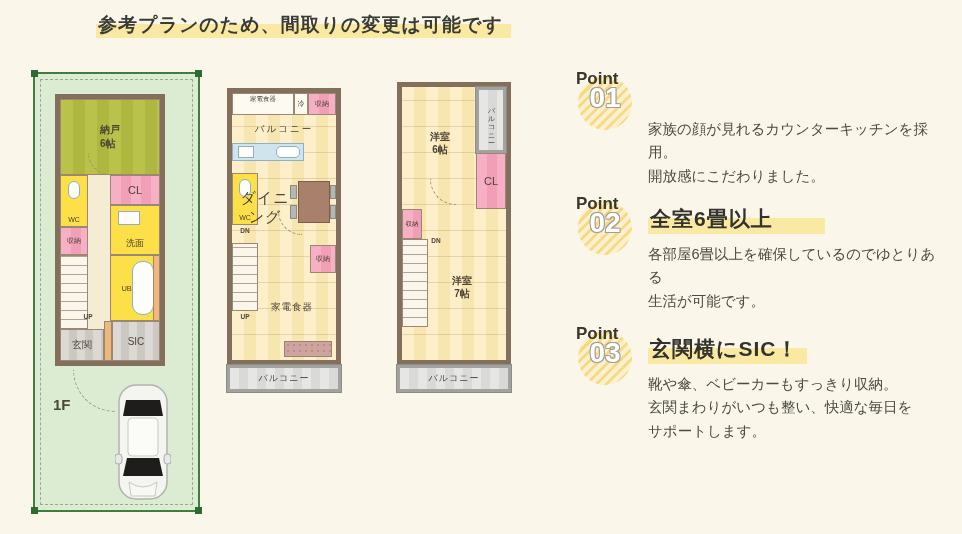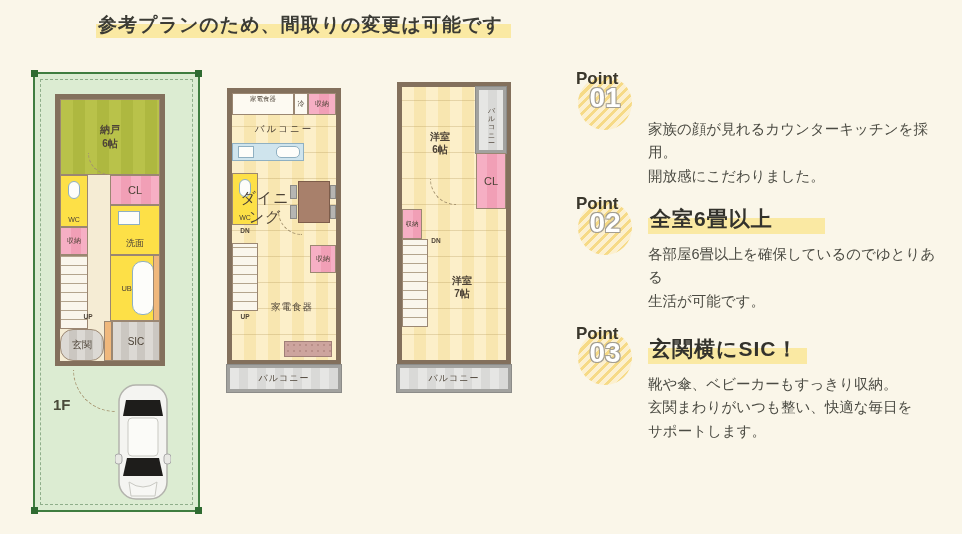--- a/index.html
+++ b/index.html
@@ -11,21 +11,21 @@
   .hl{background:linear-gradient(transparent 42%, #fae9a3 42%);padding:0 8px 3px 2px;}
 
   
   .plot{position:absolute;left:33px;top:72px;width:167px;height:440px;background:#dcecd2;border:2px solid #3f7d3f;box-sizing:border-box;}
   .corner{position:absolute;width:7px;height:7px;background:#2f6b31;}
   .setback{position:absolute;left:5px;top:5px;right:5px;bottom:5px;border:1px dashed #8fae8a;}
   .floor-label{position:absolute;left:18px;top:322px;font-size:15px;font-weight:bold;color:#4a4a3a;}
 
   
   .house{position:absolute;border:5px solid #83705c;box-sizing:content-box;background:#f5ecd4;}
-  .room{position:absolute;display:flex;align-items:center;justify-content:center;text-align:center;color:#4d4337;box-sizing:border-box;border:1px solid #9b8772;white-space:pre-line;}
+  .room{position:absolute;display:flex;align-items:center;justify-content:center;color:#4d4337;box-sizing:border-box;border:1px solid #9b8772;white-space:pre-line;}
   .lbl{position:absolute;color:#4d4337;text-align:center;white-space:pre-line;line-height:1.25;}
   .yellow{background:
       repeating-linear-gradient(0deg, transparent 0 25px, rgba(176,148,86,.30) 25px 26px),
       repeating-linear-gradient(90deg, #fcefc9 0 12px, #f8e6b0 12px 24px);}
   .green{background:repeating-linear-gradient(90deg,#b9c24a 0 12px,#aeb840 12px 24px);}
   .pink{background:repeating-linear-gradient(90deg,#f6afc4 0 10px,#f19fb6 10px 20px);}
   .blue{background:#fde047;}
   .tile{background:repeating-linear-gradient(90deg,#dcd9d4 0 8px,#cbc7c1 8px 16px);}
   .orange{background:repeating-linear-gradient(90deg,#f0b87c 0 7px,#e8aa68 7px 14px);border:1px solid #9b8772;position:absolute;box-sizing:border-box;}
   .stairs{background:repeating-linear-gradient(0deg,#faf6ec 0 8px,#b3a48d 8px 9px);border:1px solid #9b8772;position:absolute;box-sizing:border-box;}
@@ -78,21 +78,21 @@
       <div class="fixture" style="left:58px;top:112px;width:22px;height:14px;"></div>
 
       <div class="room pink" style="left:0;top:128px;width:28px;height:28px;font-size:7px;">収納</div>
 
       <div class="stairs" style="left:0;top:156px;width:28px;height:74px;"></div>
       <div class="lbl" style="left:16px;top:214px;width:24px;font-size:6.5px;font-weight:bold;">UP</div>
 
       <div class="room blue" style="left:50px;top:156px;width:50px;height:66px;font-size:7.5px;">UB1616</div>
       <div class="fixture" style="left:72px;top:162px;width:22px;height:54px;border-radius:10px;"></div>
 
-      <div class="room tile" style="left:0;top:230px;width:44px;height:32px;font-size:10px;border-radius:13px;">玄関</div>
+      <div class="room tile" style="left:0;top:230px;width:44px;height:32px;font-size:10px;">玄関</div>
       <div class="orange" style="left:44px;top:222px;width:8px;height:40px;"></div>
       <div class="orange" style="left:93px;top:156px;width:7px;height:66px;"></div>
       <div class="room tile" style="left:52px;top:222px;width:48px;height:40px;font-size:10px;">SIC</div>
     </div>
 
     <svg style="position:absolute;left:80px;top:308px;" width="56" height="120" viewBox="0 0 56 120">
       <rect x="4" y="3" width="48" height="114" rx="17" fill="#f4f4f1" stroke="#b3b3ad" stroke-width="1.5"></rect>
       <path d="M11 18 h34 l3 16 h-40 z" fill="#1e1d1b"></path>
       <rect x="13" y="36" width="30" height="38" rx="4" fill="#fbfbf8" stroke="#c9c9c3"></rect>
       <path d="M12 76 h32 l4 18 h-40 z" fill="#1e1d1b"></path>

